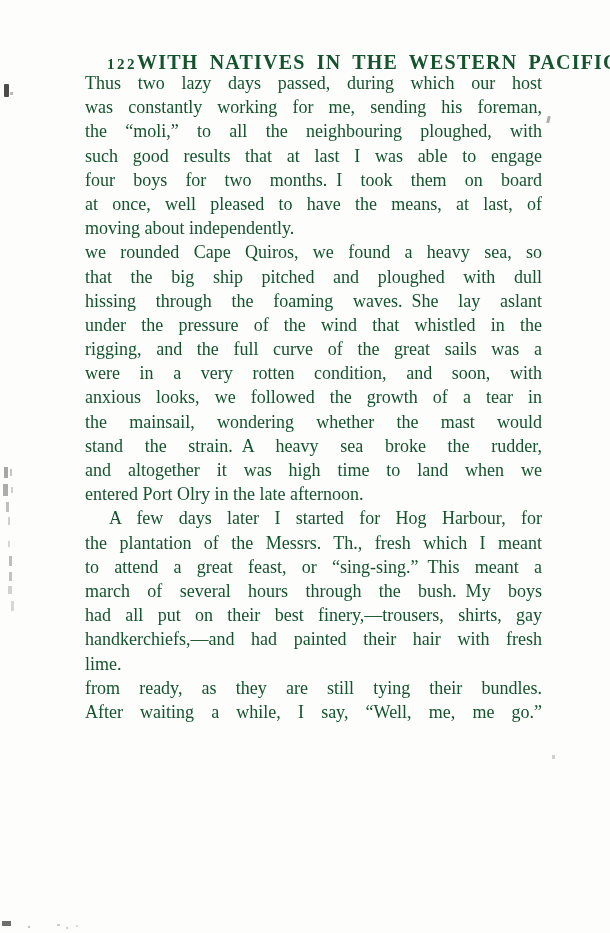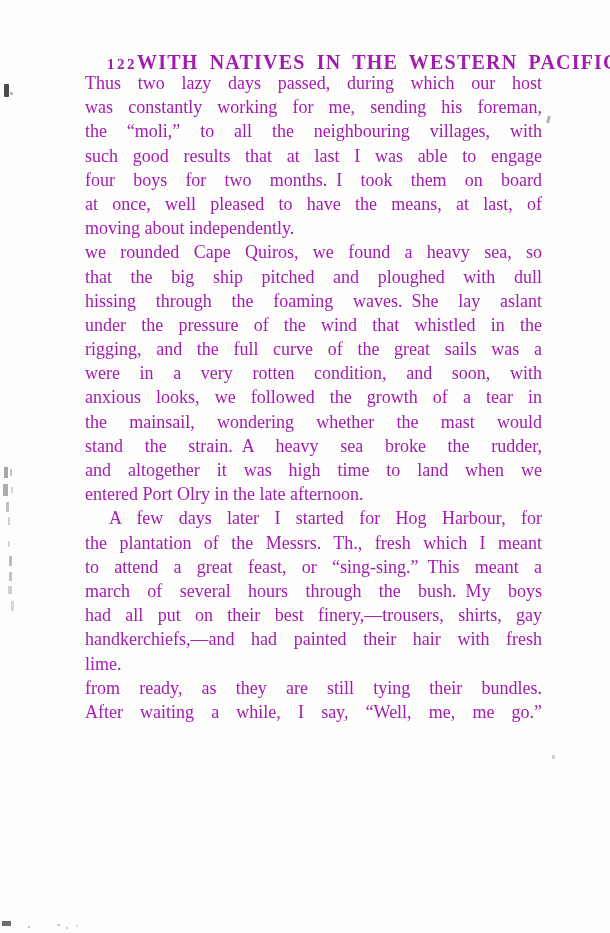--- a/index.html
+++ b/index.html
@@ -2,21 +2,21 @@
 <html><head>
 <meta charset="utf-8">
 <style>
   html,body { margin:0; padding:0; background:#ffffff; }
   .page {
     position:relative;
     width:610px; height:933px;
     background:#fdfdfc;
     overflow:hidden;
     font-family:"Liberation Serif", serif;
-    color:#a21caf;
+    color:#14532d;
   }
   .running-header {
     position:absolute;
     left:85px; top:51px; width:457px;
     display:flex; align-items:baseline;
     font-weight:bold;
   }
   .pageno {
     margin-left:22px;
     font-size:15px;
@@ -56,21 +56,21 @@
   <div class="running-header">
     <span class="pageno">122</span>
     <span class="running-title">WITH NATIVES IN THE WESTERN PACIFIC</span>
   </div>
 
   <div class="body-text">
 
     <div class="para">
       <div class="line">Thus two lazy days passed, during which our host</div>
       <div class="line">was constantly working for me, sending his foreman,</div>
-      <div class="line">the “moli,” to all the neighbouring villages, with</div>
+      <div class="line">the “moli,” to all the neighbouring ploughed, with</div>
       <div class="line">such good results that at last I was able to engage</div>
       <div class="line">four boys for two months. I took them on board</div>
       <div class="line">at once, well pleased to have the means, at last, of</div>
       <div class="line last">moving about independently.</div>
     </div>
 
     <div class="para">
       <div class="line">we rounded Cape Quiros, we found a heavy sea, so</div>
       <div class="line">that the big ship pitched and ploughed with dull</div>
       <div class="line">hissing through the foaming waves. She lay aslant</div>

